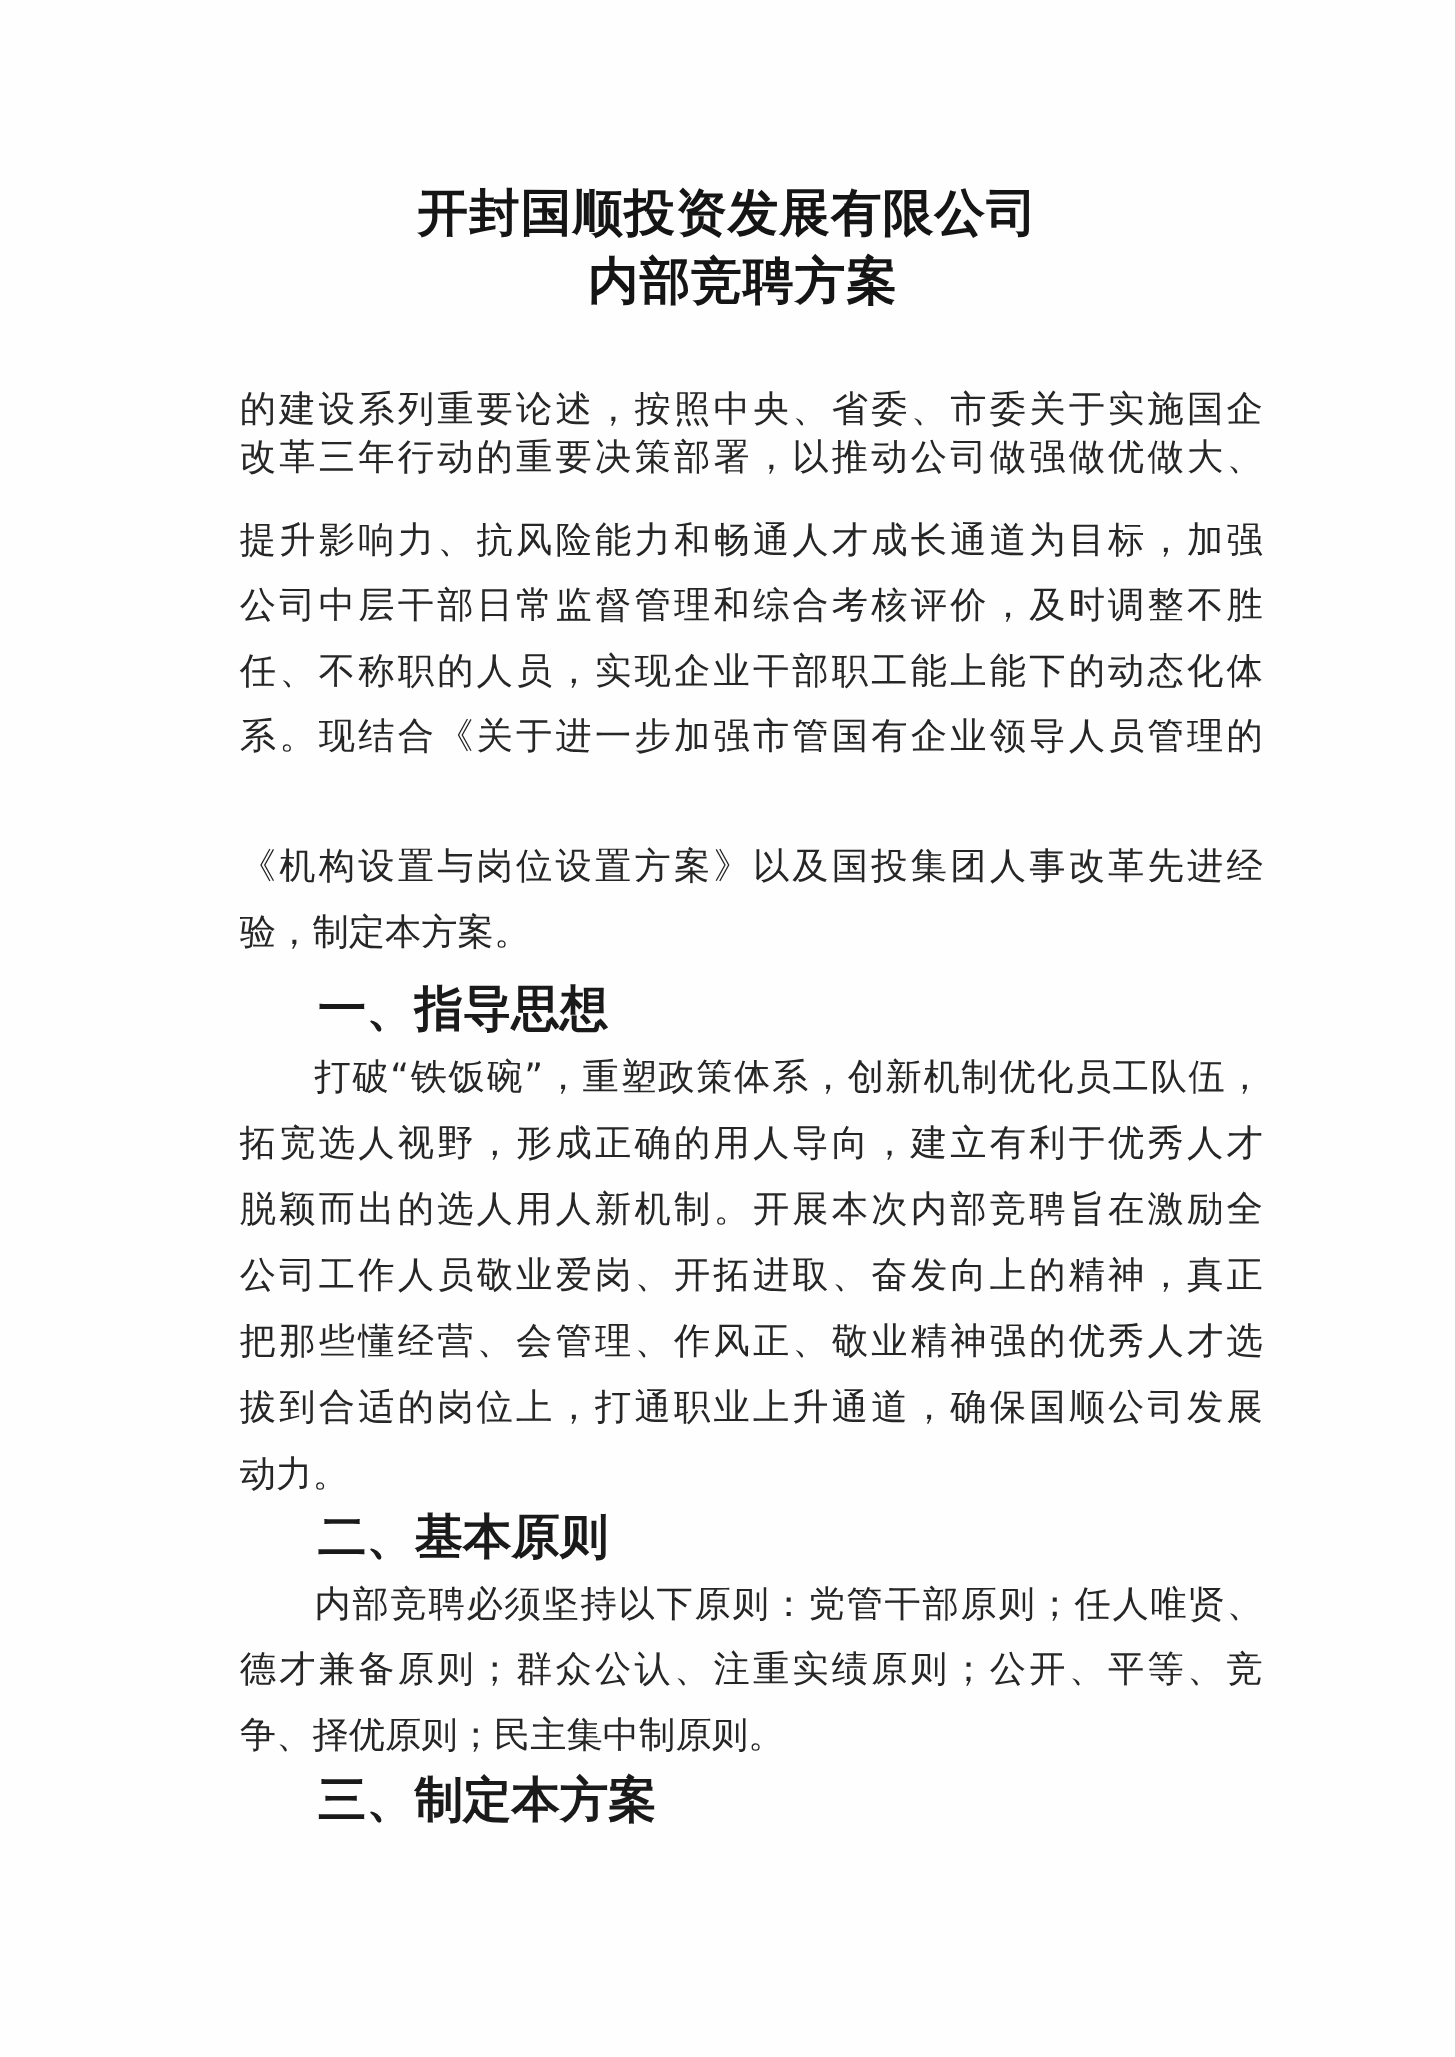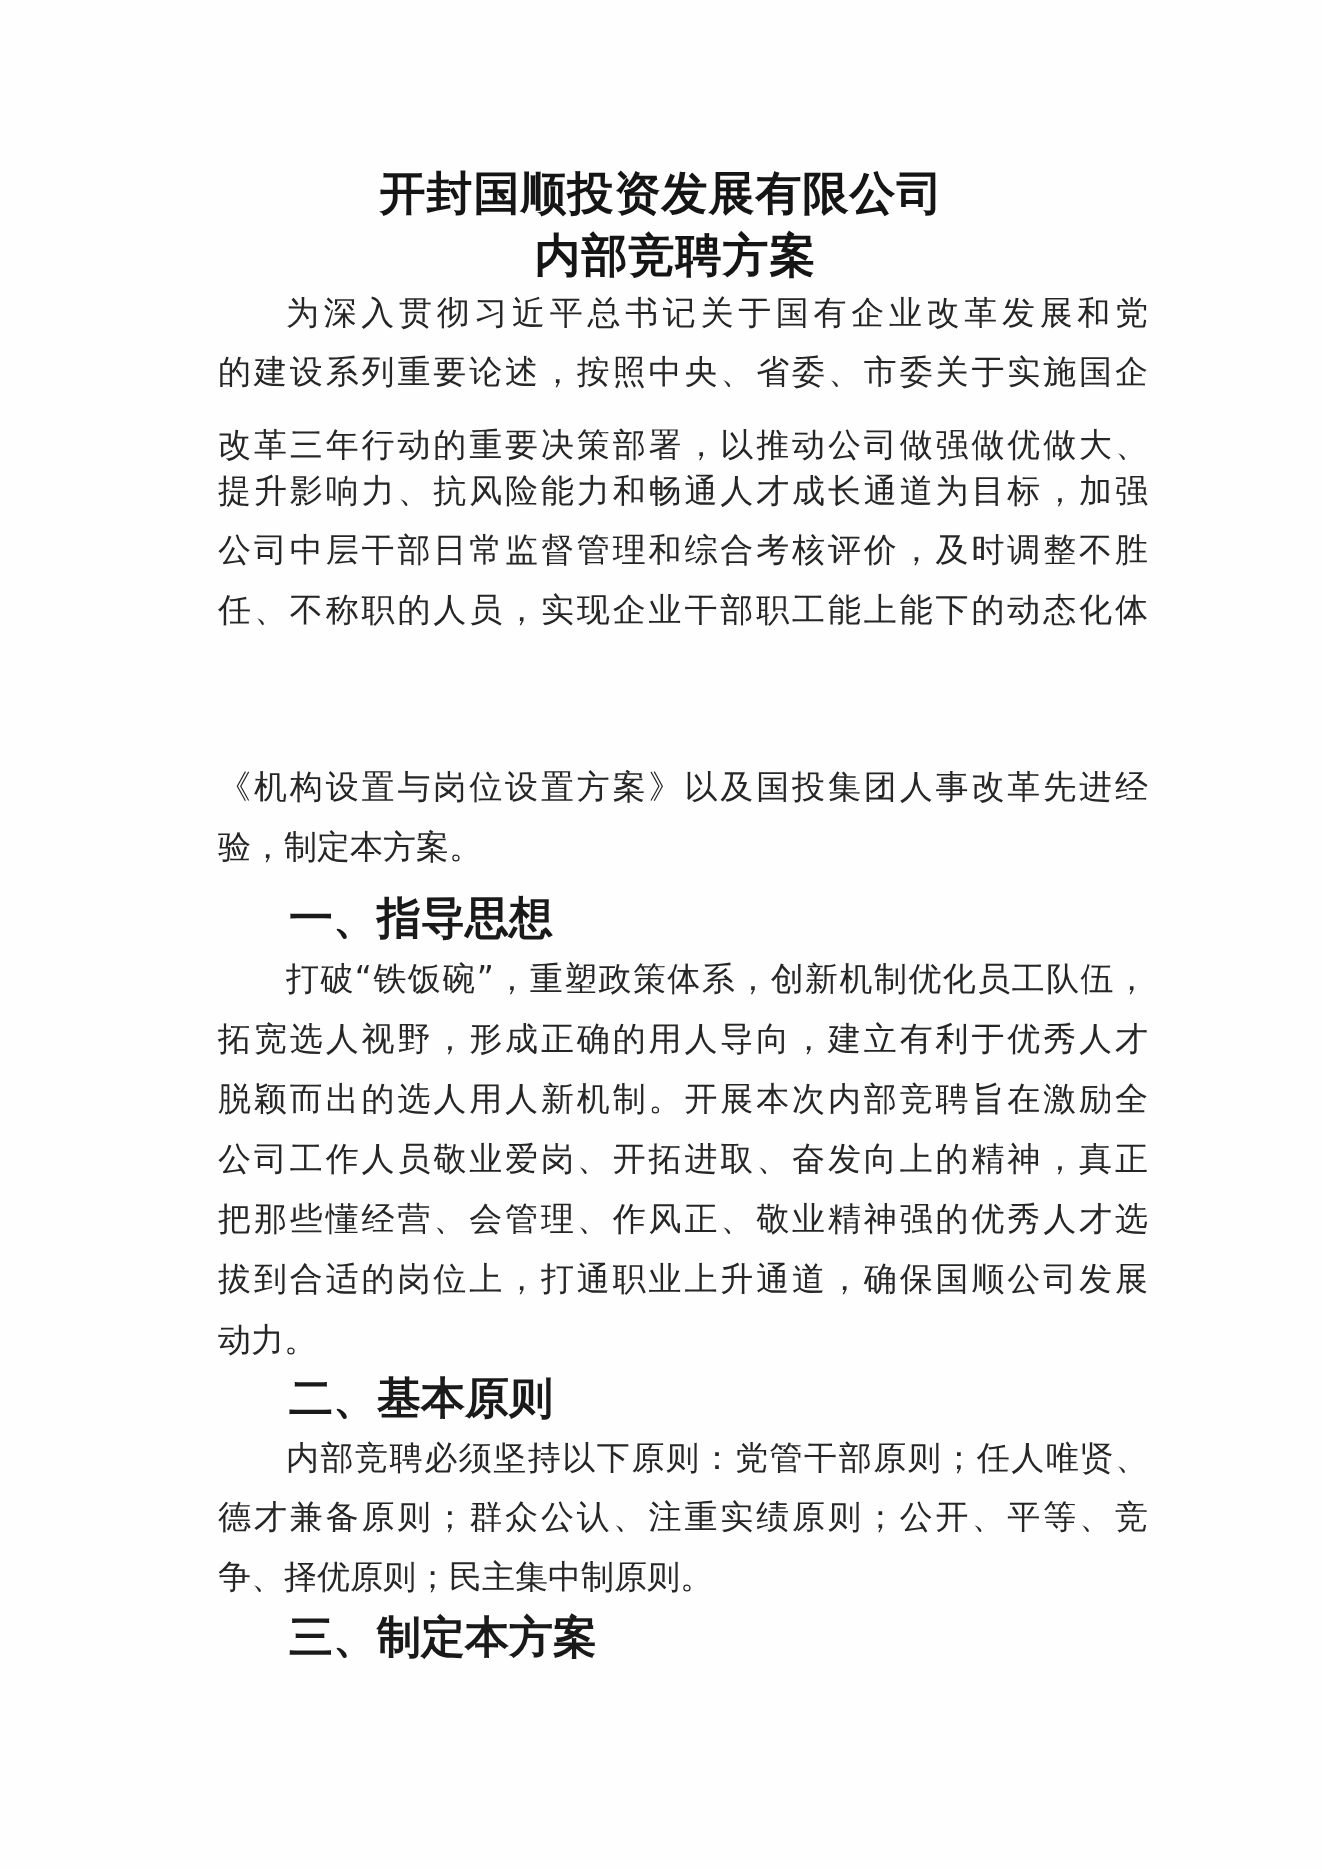--- a/index.html
+++ b/index.html
@@ -54,26 +54,26 @@
   }
 </style>
 </head>
 <body>
 
 <div class="page">
 
   <h1 class="title l1">开封国顺投资发展有限公司</h1>
   <h1 class="title l2">内部竞聘方案</h1>
 
-  <div class="line indent" style="top:293px">为深入贯彻习近平总书记关于国有企业改革发展和党</div>
   <div class="line" style="top:352px">的建设系列重要论述，按照中央、省委、市委关于实施国企</div>
-  <div class="line" style="top:425px">改革三年行动的重要决策部署，以推动公司做强做优做大、</div>
+  <div class="line" style="top:395px">改革三年行动的重要决策部署，以推动公司做强做优做大、</div>
   <div class="line" style="top:471px">提升影响力、抗风险能力和畅通人才成长通道为目标，加强</div>
   <div class="line" style="top:530px">公司中层干部日常监督管理和综合考核评价，及时调整不胜</div>
   <div class="line" style="top:590px">任、不称职的人员，实现企业干部职工能上能下的动态化体</div>
+  <div class="line" style="top:649px">系。现结合《关于进一步加强市管国有企业领导人员管理的</div>
   <div class="line" style="top:767px">《机构设置与岗位设置方案》以及国投集团人事改革先进经</div>
   <div class="line last" style="top:827px">验，制定本方案。</div>
 
   <div class="heading" style="top:898px">一、指导思想</div>
   <div class="line indent" style="top:959px">打破“铁饭碗”，重塑政策体系，创新机制优化员工队伍，</div>
   <div class="line" style="top:1019px">拓宽选人视野，形成正确的用人导向，建立有利于优秀人才</div>
   <div class="line" style="top:1079px">脱颖而出的选人用人新机制。开展本次内部竞聘旨在激励全</div>
   <div class="line" style="top:1139px">公司工作人员敬业爱岗、开拓进取、奋发向上的精神，真正</div>
   <div class="line" style="top:1199px">把那些懂经营、会管理、作风正、敬业精神强的优秀人才选</div>
   <div class="line" style="top:1259px">拔到合适的岗位上，打通职业上升通道，确保国顺公司发展</div>

